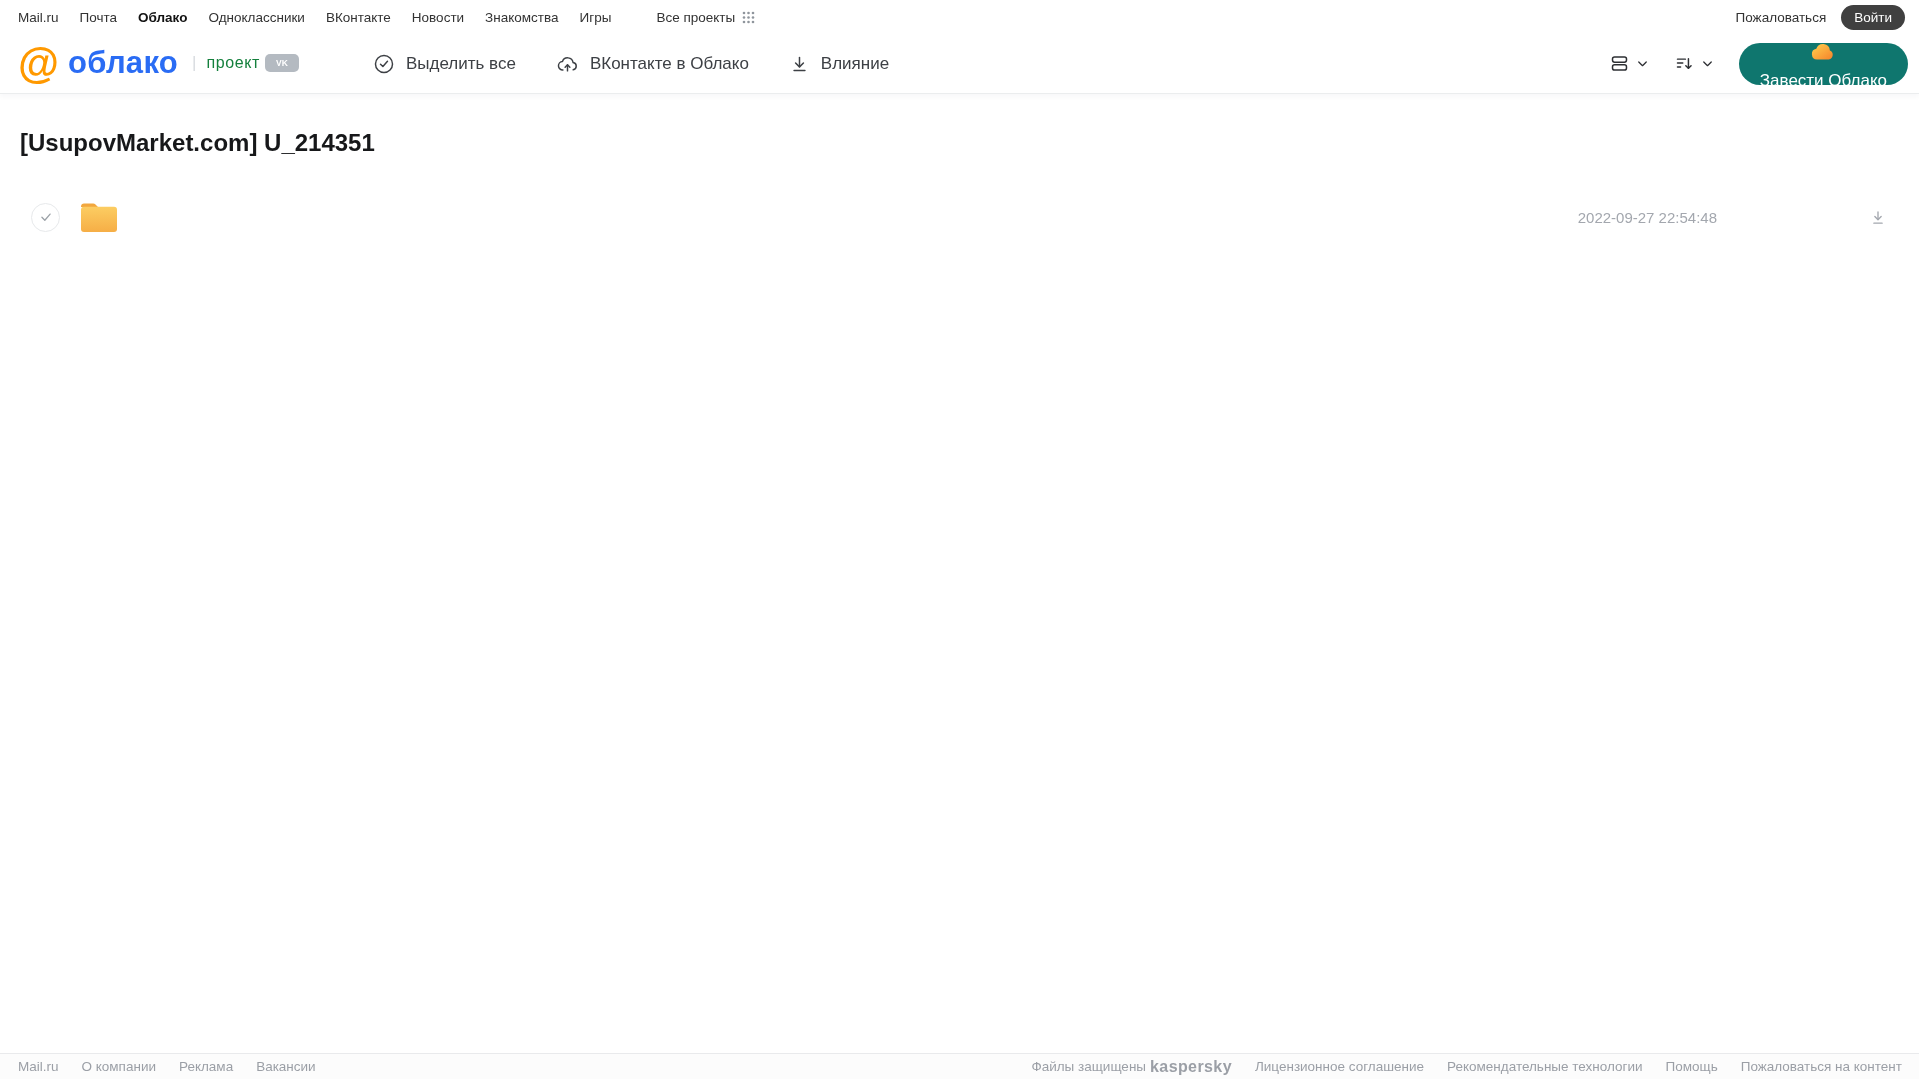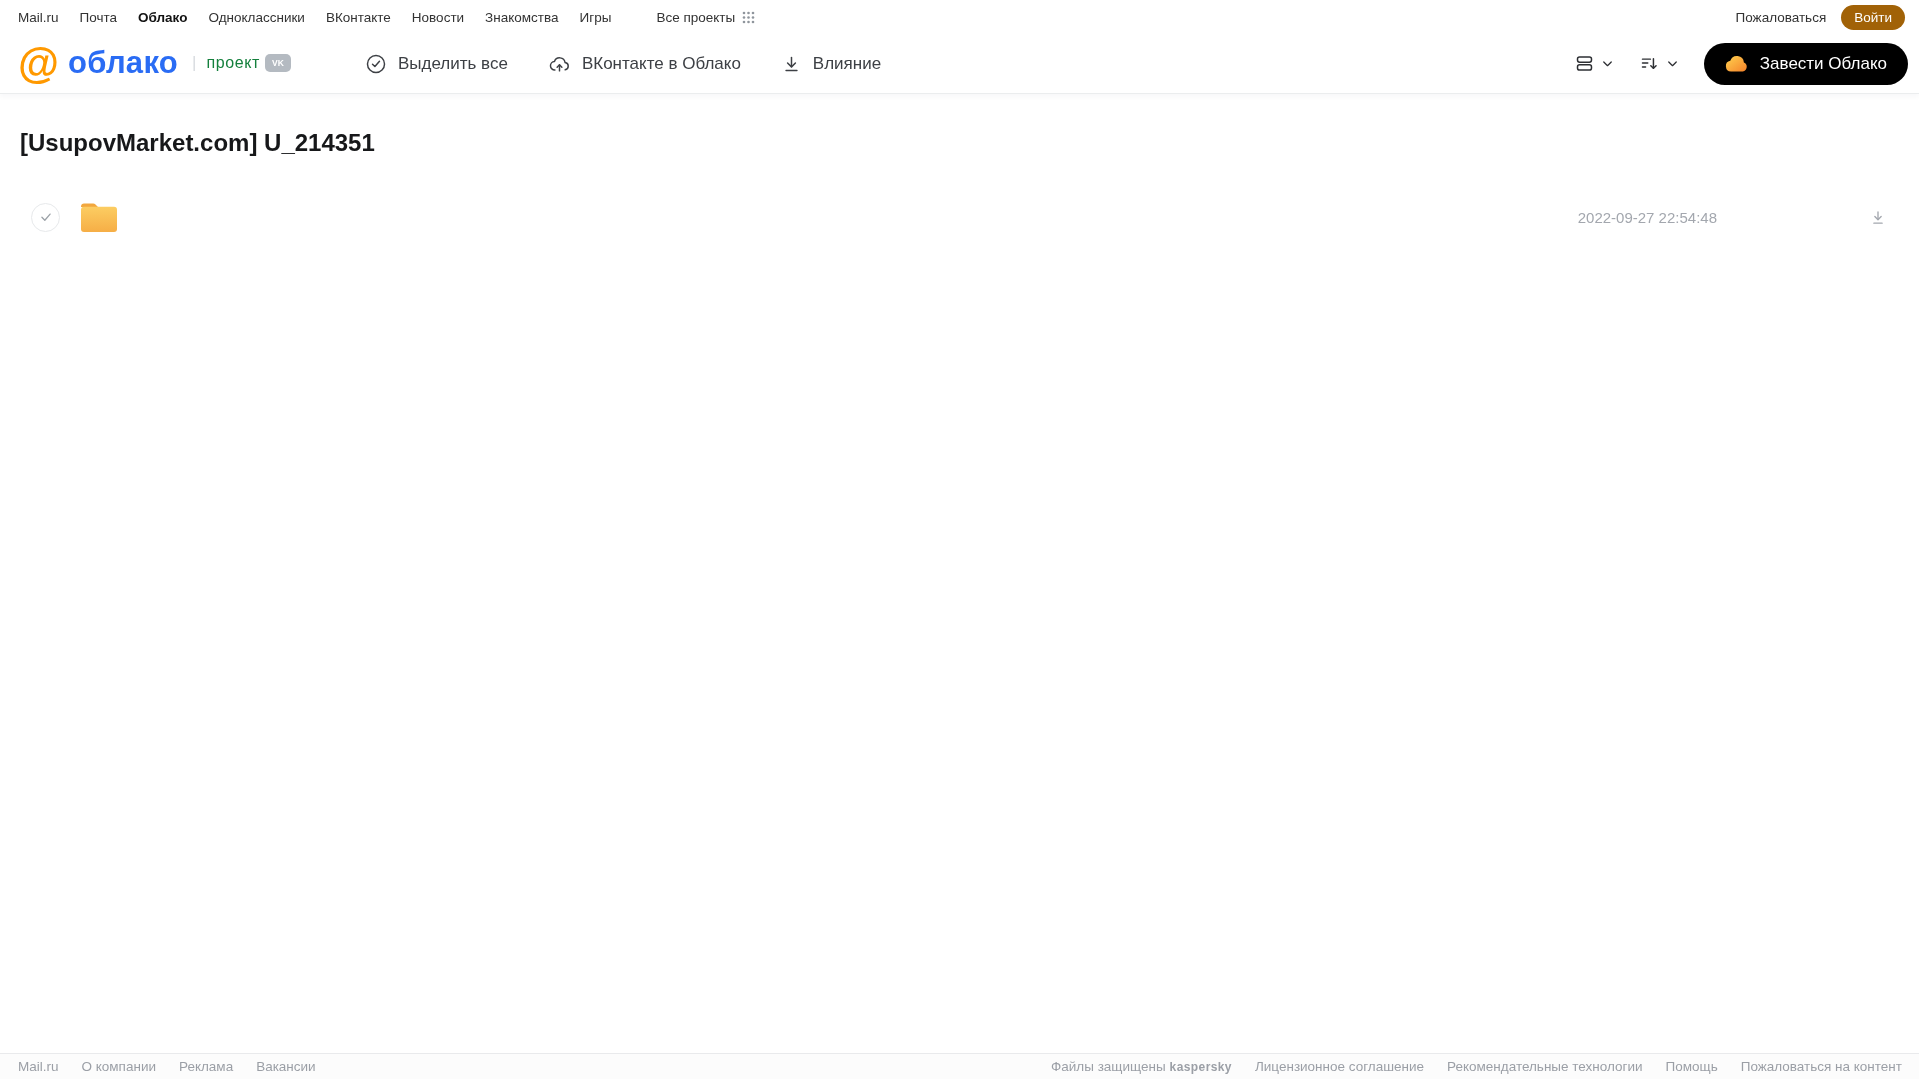--- a/index.html
+++ b/index.html
@@ -8,63 +8,63 @@
   a { text-decoration:none; cursor:pointer; }
 
   
   .topnav { display:flex; align-items:center; height:34px; padding:0 14px 0 18px; gap:21px; font-size:13.5px; }
   .topnav a { color:#333; }
   .topnav a.active { font-weight:bold; color:#121212; }
   .apps { display:flex; align-items:center; gap:7px;margin-left:24px; }
   .grid-icon { display:inline-flex; }
   .topnav-right { margin-left:auto; display:flex; align-items:center; gap:15px; }
   .reg-link { color:#2b7cff; }
-  .login-btn { background:#a16207; color:#fff; border:none; border-radius:14px;
+  .login-btn { background:#404040; color:#fff; border:none; border-radius:14px;
                padding:5px 13px; font-size:13.5px; cursor:pointer; font-family:inherit; }
 
   
   .header { display:flex; align-items:center; height:60px; padding-left:18px;
             border-bottom:1px solid #ebedee; box-shadow:0 3px 5px rgba(40,40,60,.03); }
   .logo { display:flex; align-items:center; cursor:pointer; }
   .logo-at { font-size:42px; font-weight:bold; color:#ff9900; line-height:.9; margin-right:9px; }
   .logo-word { font-size:31px; font-weight:bold; color:#2a6cf4; letter-spacing:.3px; }
   .logo-divider { color:#d8dbdf; font-size:17px; margin:0 10px 0 14px; }
   .logo-project { color:#15803d; font-size:16px; letter-spacing:.6px; margin-right:5px; }
-  .vk-badge { width:26px; height:18px; border-radius:5px; background:#b4bac1; color:#fff;
+  .vk-badge { width:34px; height:18px; border-radius:5px; background:#b4bac1; color:#fff;
               font-size:8.5px; font-weight:bold; display:inline-flex; align-items:center; justify-content:center; }
 
   .toolbar { display:flex; gap:40px; margin-left:74px; }
   .tool-btn { display:flex; align-items:center; gap:11px; font-size:17px; color:#3d4045;
               background:none; border:none; cursor:pointer; font-family:inherit; }
   .tool-btn svg { stroke:#3d4045; }
 
   .header-right { margin-left:auto; display:flex; align-items:center; gap:24px; padding-right:11px; }
   .icon-group { display:flex; align-items:center; gap:5px; cursor:pointer; }
-  .create-btn { display:flex; align-items:center; gap:11px; background:#000000; color:#fff;
+  .create-btn { display:flex; align-items:center; gap:11px; background:#0f766e; color:#fff;
                 font-size:17px; height:42px; border-radius:21px; padding:0 21px; border:none;
-                cursor:pointer; font-family:inherit; }
+                cursor:pointer; font-family:inherit;flex-direction:column; }
 
   
   .page-title { font-size:24px; font-weight:700; color:#17181a; margin:35px 0 0 20px; }
   .file-row { display:flex; align-items:center; height:44px; margin-top:38px; padding:0 32px 0 31px; }
   .row-check { width:29px; height:29px; border-radius:50%; background:#fff; border:1px solid #e7e9eb;
                display:flex; align-items:center; justify-content:center; cursor:pointer; flex:0 0 auto; }
   .folder-icon { margin:0 21px 0 19px; display:inline-flex; flex:0 0 auto; }
   .file-name { font-size:15px; color:#333; }
   .file-date { margin-left:auto; font-size:15px; color:#a3a7ae; }
   .row-dl { margin-left:152px; display:inline-flex; cursor:pointer; }
 
   
   .footer { position:fixed; left:0; right:0; bottom:0; height:26px; display:flex; align-items:center;
             gap:23px; padding:0 17px 0 18px; border-top:1px solid #e9eaec; background:#fcfcfc;
             font-size:13.5px; color:#9b9fa6; }
   .footer a { color:#9b9fa6; }
   .footer-right { margin-left:auto; display:flex; align-items:center; gap:23px; }
   .kasp-wrap { display:flex; align-items:center; gap:4px; }
-  .kasp-logo { color:#00a88e; font-weight:bold; font-size:12px; letter-spacing:.4px; }
+  .kasp-logo { color:#00a88e; font-weight:bold; font-size:16px; letter-spacing:.4px; }
 </style>
 </head>
 <body>
 
 <nav class="topnav">
   <a>Mail.ru</a>
   <a>Почта</a>
   <a class="active">Облако</a>
   <a>Одноклассники</a>
   <a>ВКонтакте</a>

